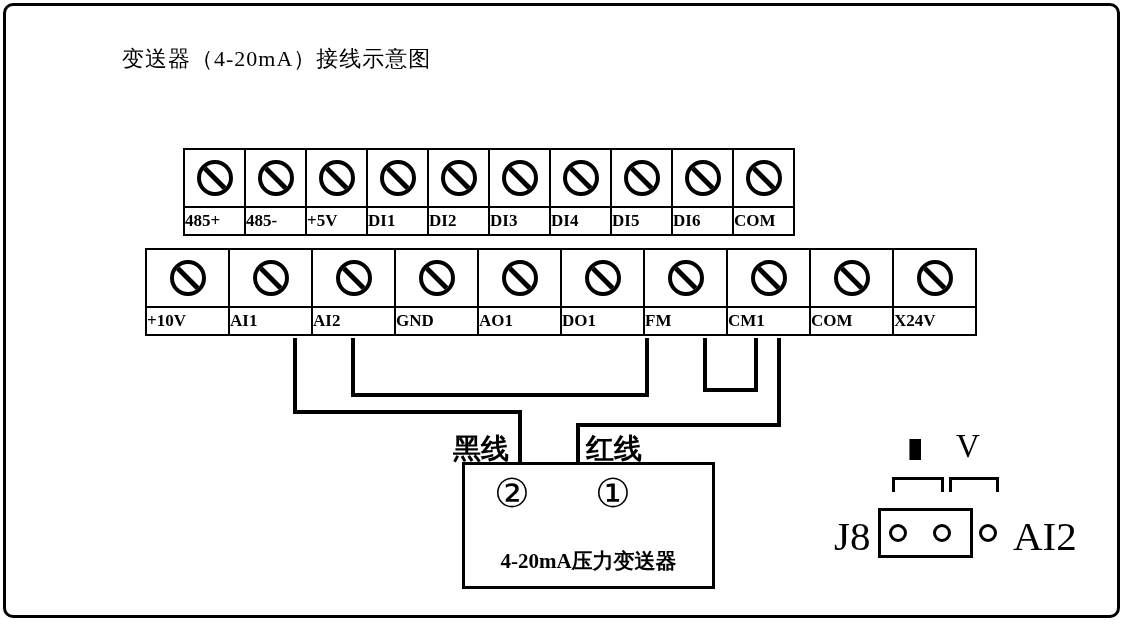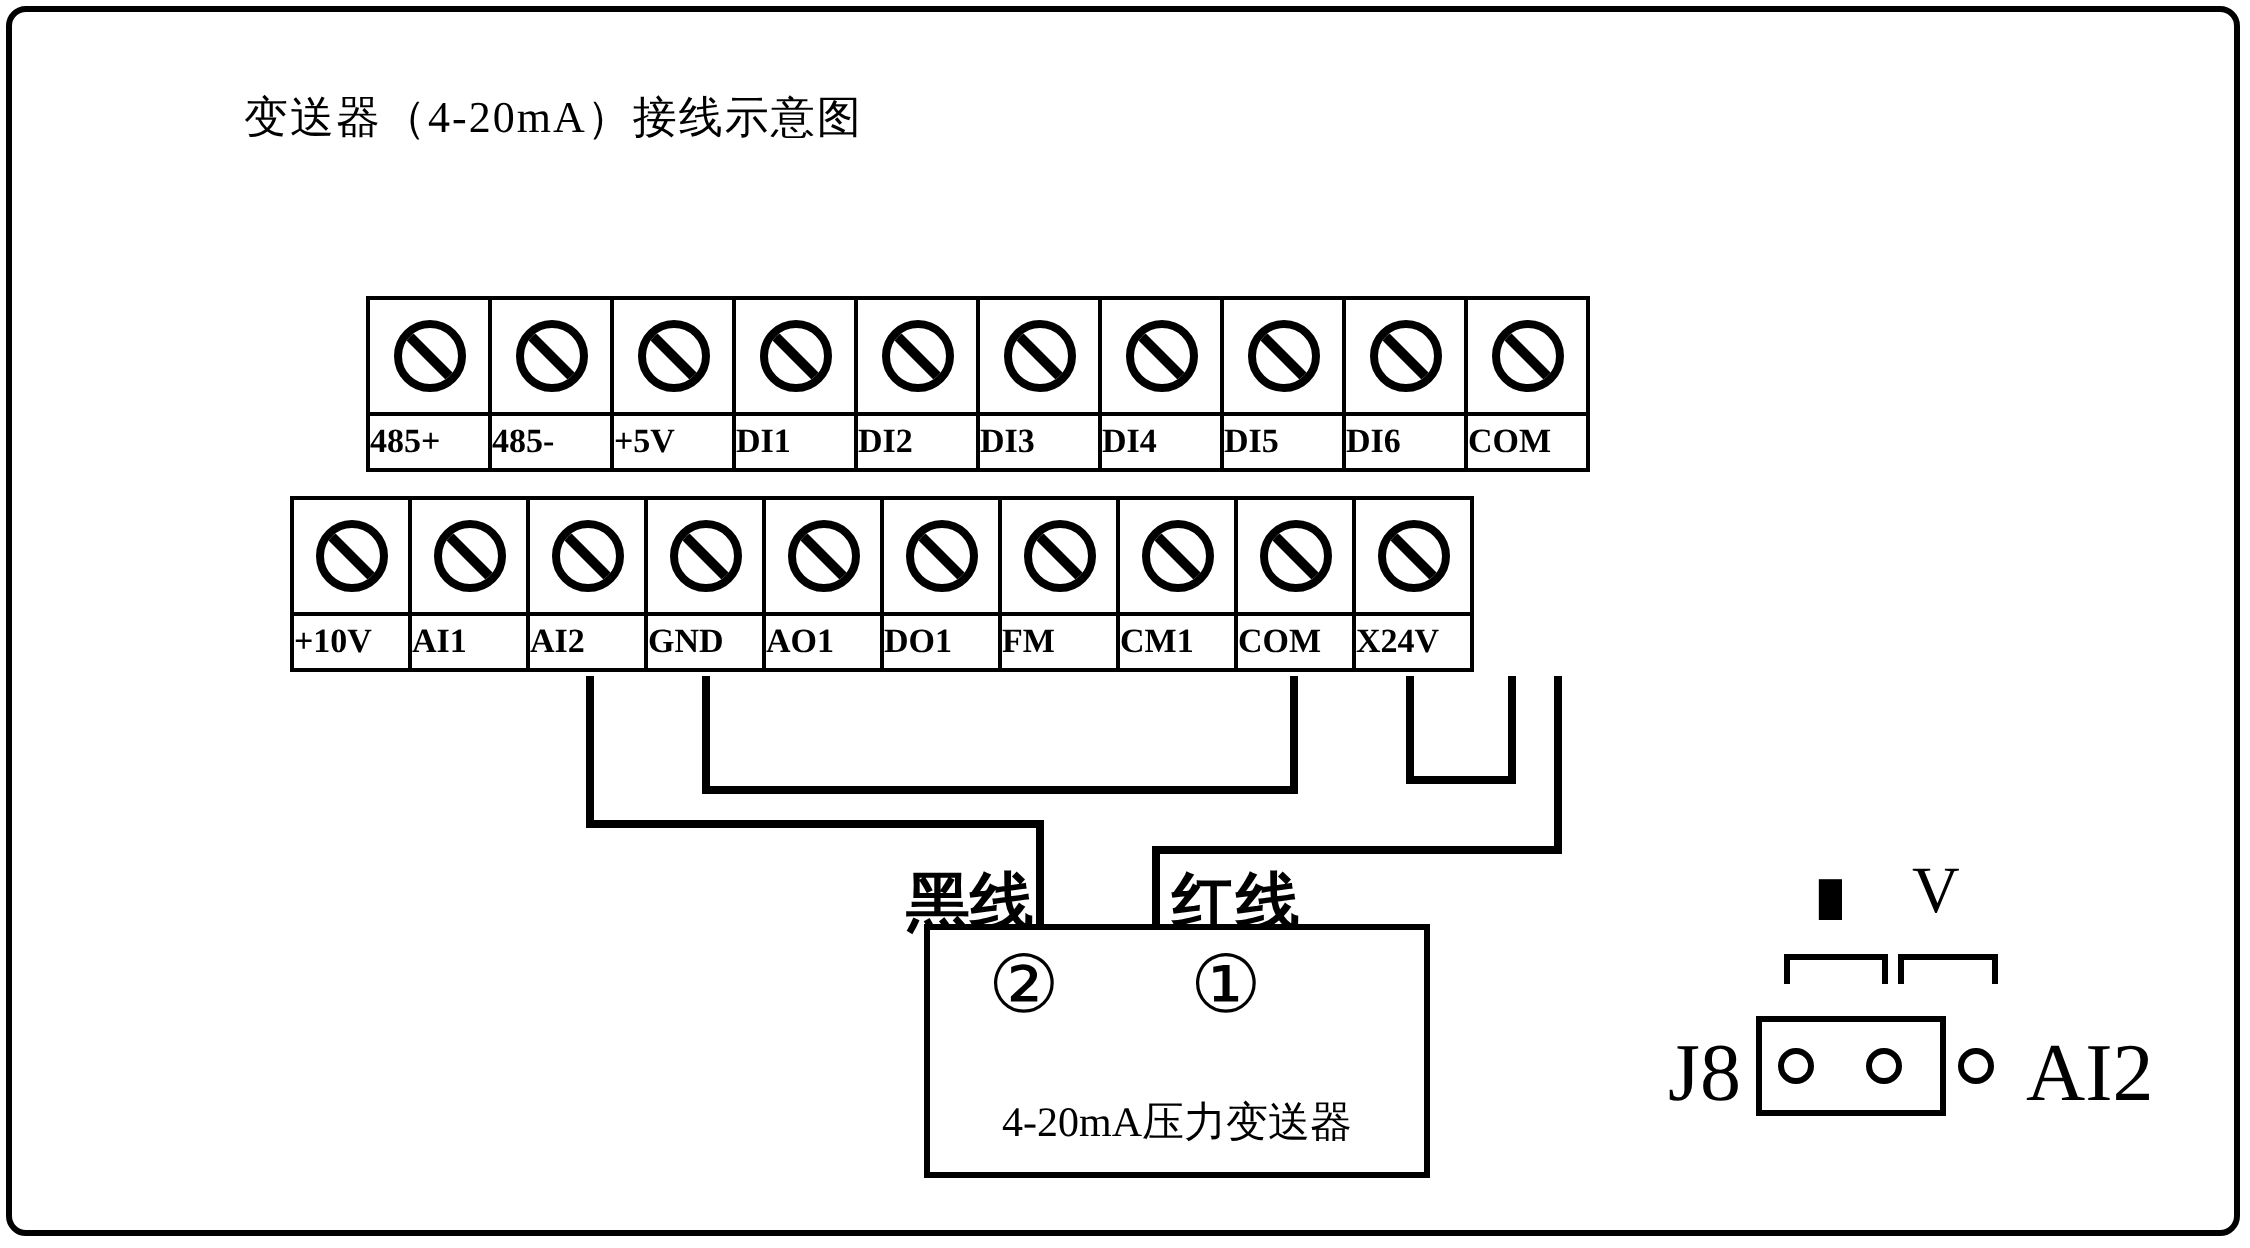--- a/index.html
+++ b/index.html
@@ -5,31 +5,31 @@
   *{margin:0;padding:0;box-sizing:border-box}
   html,body{width:1125px;height:624px}
   body{background:#fff;font-family:"Liberation Serif","DejaVu Serif",serif;position:relative;overflow:hidden;color:#000}
   .frame{position:absolute;left:3px;top:3px;width:1117px;height:615px;border:3px solid #000;border-radius:10px}
   .title{position:absolute;left:122px;top:44px;font-size:22px;font-weight:normal;letter-spacing:1px}
   .strip{position:absolute;display:flex}
   .strip-top{left:183px;top:148px}
   .strip-bot{left:145px;top:248px}
   .cell{border:2px solid #000;background:#fff}
   .strip-top .cell{width:63px}
-  .strip-bot .cell{width:61px}
+  .strip-bot .cell{width:85px}
   .cell+.cell{margin-left:-2px}
   .screw-row{height:58px;border-bottom:2px solid #000;display:flex;align-items:center;justify-content:center}
   .screw{width:36px;height:36px;border:4px solid #000;border-radius:50%;overflow:hidden;position:relative;background:#fff}
   .screw::after{content:"";position:absolute;left:50%;top:-10px;bottom:-10px;width:5px;margin-left:-3px;background:#000;transform:rotate(-45deg)}
   .tlabel{height:26px;line-height:25px;text-align:left;font-weight:bold;font-size:17px;white-space:nowrap}
   .wire{position:absolute;background:#000}
-  .wlabel{position:absolute;font-size:32px;font-weight:bold}
+  .wlabel{position:absolute;font-size:28px;font-weight:bold}
   .tbox{position:absolute;left:462px;top:462px;width:253px;height:127px;border:3px solid #000;background:#fff}
   .circled{position:absolute;font-size:40px;line-height:40px;font-family:"DejaVu Sans",sans-serif}
-  .tbox-label{position:absolute;left:0;right:0;top:82px;text-align:center;font-size:21px;font-weight:normal}
+  .tbox-label{position:absolute;left:0;right:0;top:82px;text-align:center;font-size:21px;font-weight:bold}
   .jlabel{position:absolute;font-size:41px}
   .mode-i{position:absolute;left:910px;top:434px;font-size:28px;font-weight:bold;font-family:"DejaVu Sans",sans-serif;transform:scaleX(2.2);transform-origin:center}
   .mode-v{position:absolute;left:956px;top:428px;font-size:33px}
   .bracket{position:absolute;height:15px;border:3px solid #000;border-bottom:none;background:transparent}
   .jbox{position:absolute;left:878px;top:508px;width:95px;height:50px;border:3px solid #000;background:#fff}
   .pin{position:absolute;width:18px;height:18px;border:3px solid #000;border-radius:50%;background:#fff}
 </style>
 </head>
 <body>
 

